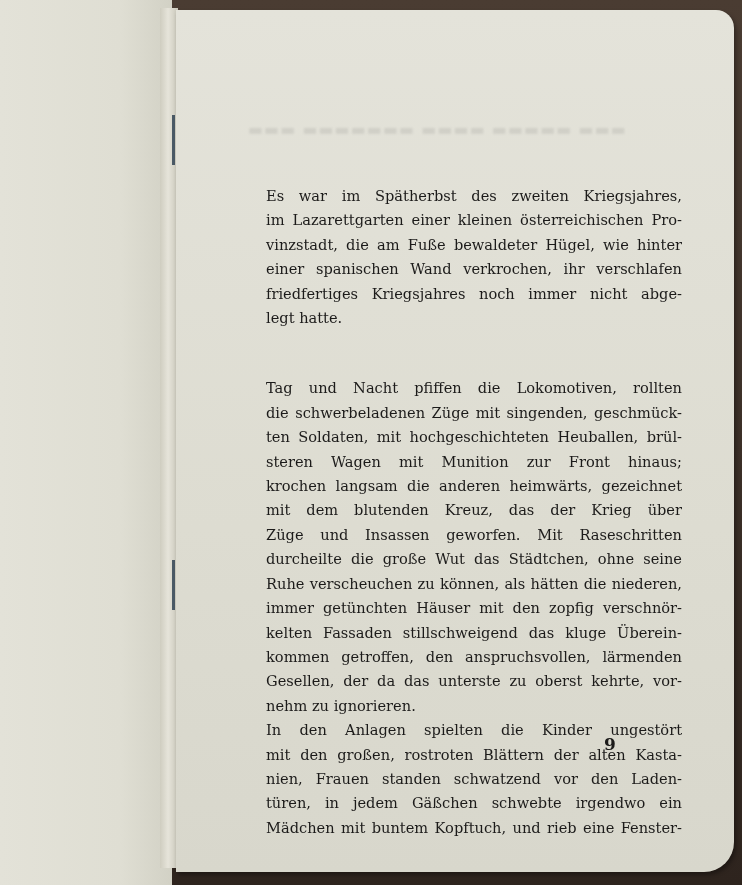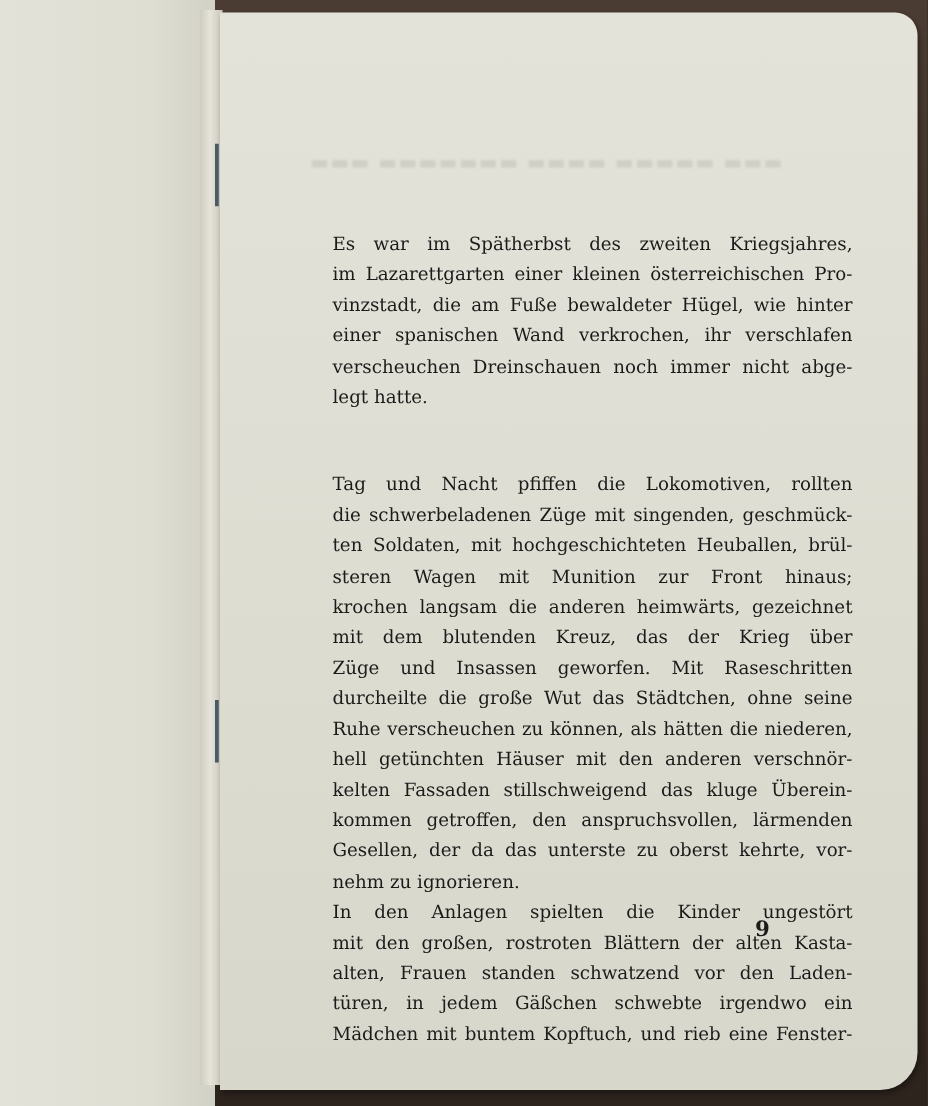--- a/index.html
+++ b/index.html
@@ -64,42 +64,42 @@
 
 <div class="right-page">
   <div class="bleed">▬▬▬ ▬▬▬▬▬ ▬▬▬▬ ▬▬▬▬▬▬▬ ▬▬▬</div>
 
   <div class="text-block" id="text-block">
       <p>
         <span class="line" style="text-indent: 22px;">Es war im Spätherbst des zweiten Kriegsjahres,</span>
         <span class="line">im Lazarettgarten einer kleinen österreichischen Pro-</span>
         <span class="line">vinzstadt, die am Fuße bewaldeter Hügel, wie hinter</span>
         <span class="line">einer spanischen Wand verkrochen, ihr verschlafen</span>
-        <span class="line">verscheuchen Dreinschauen noch immer nicht abge-</span>
+        <span class="line">friedfertiges Kriegsjahres noch immer nicht abge-</span>
         <span class="line last">legt hatte.</span>
       </p>
       <p>
         <span class="line" style="text-indent: 22px; margin-top: 46px;">Tag und Nacht pfiffen die Lokomotiven, rollten</span>
         <span class="line">die schwerbeladenen Züge mit singenden, geschmück-</span>
         <span class="line">ten Soldaten, mit hochgeschichteten Heuballen, brül-</span>
         <span class="line">steren Wagen mit Munition zur Front hinaus;</span>
         <span class="line">krochen langsam die anderen heimwärts, gezeichnet</span>
         <span class="line">mit dem blutenden Kreuz, das der Krieg über</span>
         <span class="line">Züge und Insassen geworfen. Mit Raseschritten</span>
         <span class="line">durcheilte die große Wut das Städtchen, ohne seine</span>
         <span class="line">Ruhe verscheuchen zu können, als hätten die niederen,</span>
-        <span class="line">hell getünchten Häuser mit den anderen verschnör-</span>
+        <span class="line">immer getünchten Häuser mit den zopfig verschnör-</span>
         <span class="line">kelten Fassaden stillschweigend das kluge Überein-</span>
         <span class="line">kommen getroffen, den anspruchsvollen, lärmenden</span>
         <span class="line">Gesellen, der da das unterste zu oberst kehrte, vor-</span>
         <span class="line last">nehm zu ignorieren.</span>
       </p>
       <p>
         <span class="line" style="text-indent: 22px;">In den Anlagen spielten die Kinder ungestört</span>
         <span class="line">mit den großen, rostroten Blättern der alten Kasta-</span>
-        <span class="line">alten, Frauen standen schwatzend vor den Laden-</span>
+        <span class="line">nien, Frauen standen schwatzend vor den Laden-</span>
         <span class="line">türen, in jedem Gäßchen schwebte irgendwo ein</span>
         <span class="line">Mädchen mit buntem Kopftuch, und rieb eine Fenster-</span>
       </p>
     </div>
 
   <div class="page-number">9</div>
 </div>
 
 </body></html>

